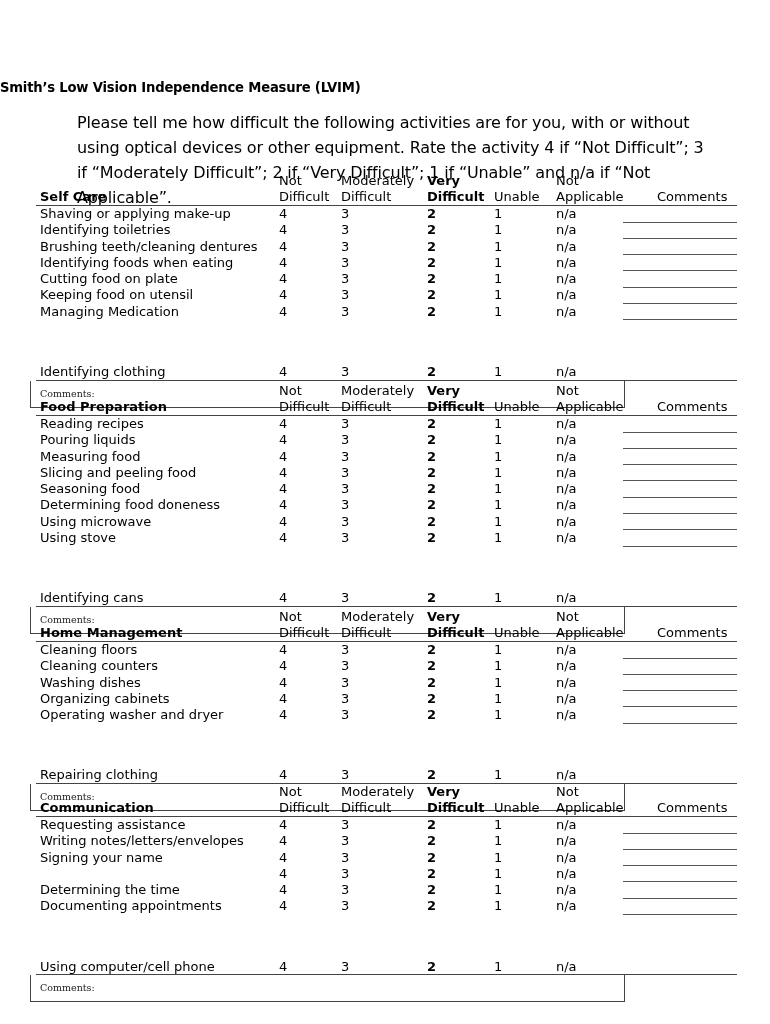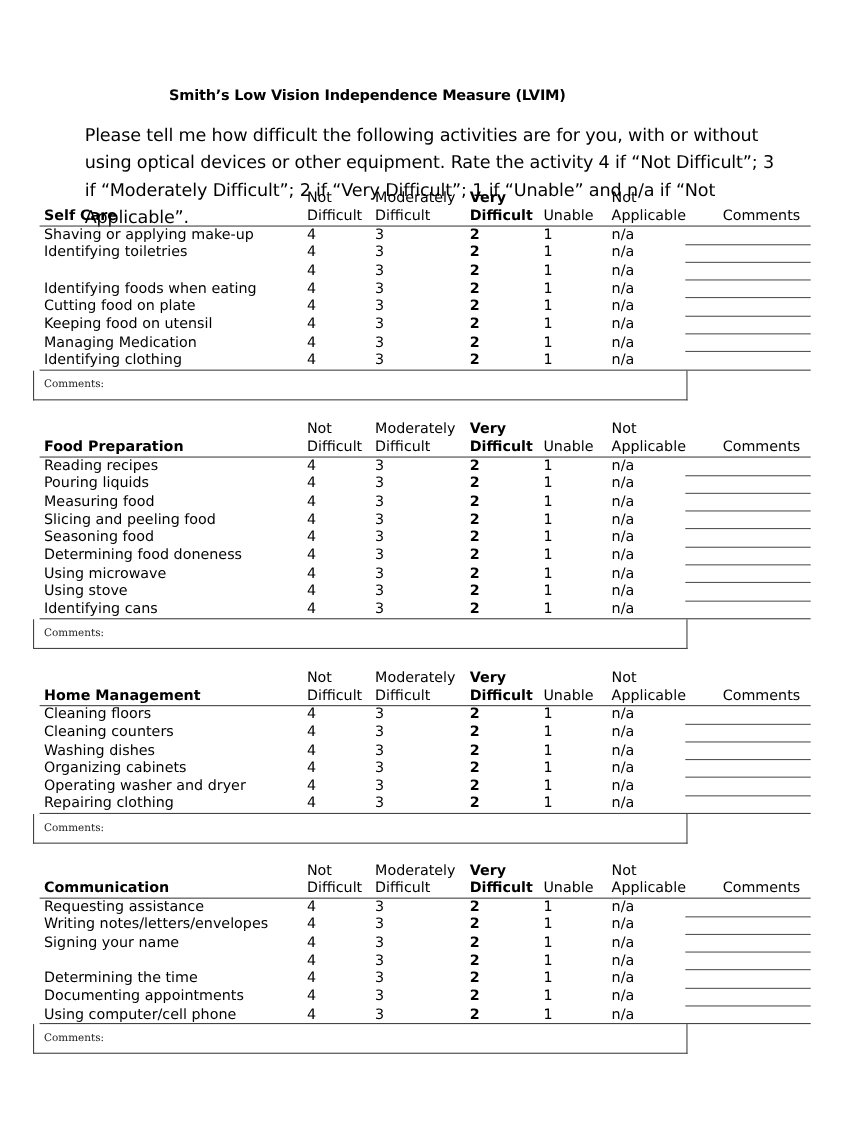--- a/index.html
+++ b/index.html
@@ -1,21 +1,21 @@
 <!DOCTYPE html>
 <html><head>
 <meta charset="utf-8">
 <style>
   html, body { margin: 0; padding: 0; background: #ffffff; }
   body {
     width: 770px; height: 1024px; position: relative; overflow: hidden;
     font-family: "DejaVu Sans", sans-serif; color: #000;
   }
   .title {
-    position: absolute; top: 80px; left: 16px; width: 636px; text-align: center;
+    position: absolute; top: 80px; left: 0; width: 636px; 
     font-size: 13.2px; font-weight: bold; letter-spacing: -0.2px;
     font-family: "DejaVu Sans", sans-serif;
   }
   .intro {
     position: absolute; top: 110px; left: 77px; width: 640px;
     font-size: 16px; line-height: 25px; letter-spacing: -0.15px;
   }
   .section { position: absolute; left: 36px; width: 701px; }
   .hdr { position: relative; height: 33px; border-bottom: 1.3px solid #444; }
   .hdr .name {
@@ -27,21 +27,21 @@
   .c-label { left: 4px; }
   .c4 { left: 243px; }
   .c3 { left: 305px; }
   .c2 { left: 391px; font-weight: bold; }
   .c1 { left: 458px; }
   .cna { left: 520px; }
   .uline {
     position: absolute; left: 587px; width: 114px; top: 15.5px;
     border-top: 1px solid #555; height: 0;
   }
-  .row.last { border-bottom: 1.3px solid #444; height: 15.5px; }
+  .row.last { border-bottom: 1.3px solid #444; height: 15.5px; margin-top: 44px; }
   .cbox {
     position: relative; margin-left: -6px; width: 595px; height: 27px;
     border: 1.3px solid #444; border-top: none; box-sizing: border-box; text-decoration: underline;
   }
   .cbox .lbl {
     position: absolute; left: 9px; top: 7px;
     font-family: "DejaVu Serif", serif; font-size: 9.5px; color: #222;
   }
 </style>
 </head>
@@ -77,20 +77,21 @@
       <div class="row">
         <span class="c-label">Identifying toiletries</span>
         <span class="c4">4</span>
         <span class="c3">3</span>
         <span class="c2">2</span>
         <span class="c1">1</span>
         <span class="cna">n/a</span>
         <div class="uline"></div>
       </div>
       <div class="row">
+        <span class="c-label">Brushing teeth/cleaning dentures</span>
         <span class="c4">4</span>
         <span class="c3">3</span>
         <span class="c2">2</span>
         <span class="c1">1</span>
         <span class="cna">n/a</span>
         <div class="uline"></div>
       </div>
       <div class="row">
         <span class="c-label">Identifying foods when eating</span>
         <span class="c4">4</span>

